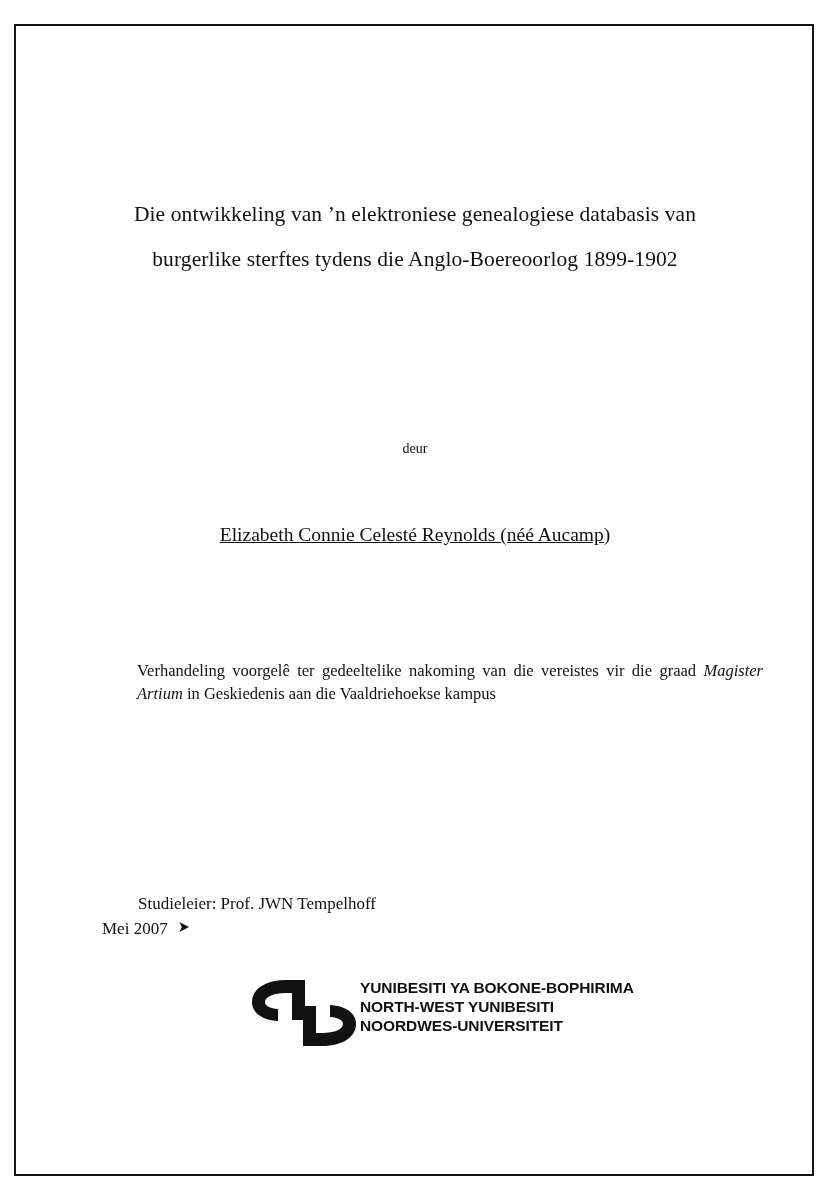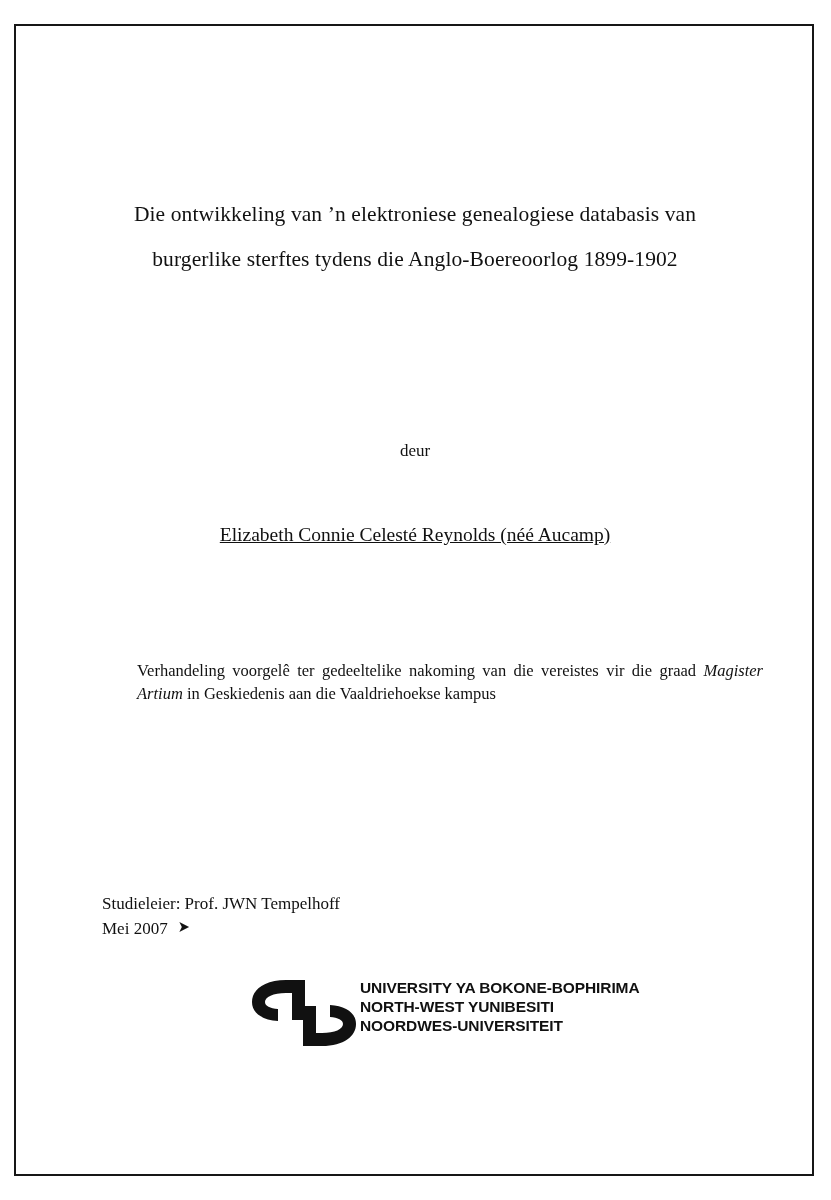--- a/index.html
+++ b/index.html
@@ -58,21 +58,21 @@
     margin-top: 23px;
     text-align: center;
   }
 
   .deur {
     position: absolute;
     left: 0;
     top: 417px;
     width: 630px;
     text-align: center;
-    font-size: 17px;
+    font-size: 14px;
   }
 
   .author {
     position: absolute;
     left: 0;
     top: 500px;
     width: 630px;
     text-align: center;
     font-size: 19.5px;
     text-decoration: underline;
@@ -97,21 +97,21 @@
 
   .supervisor {
     position: absolute;
     left: 2px;
     top: 868px;
     width: 500px;
     font-size: 17px;
     line-height: 1.45;
     text-align: left;
   }
-  .sup-line { display: block; }
+  .sup-line { display: block; margin-left: 36px; }
   .date-line { display: block; position: relative; }
   .date-mark {
     position: absolute;
     left: 75px;
     top: -2px;
     font-size: 16px;
     transform: scaleX(0.9);
   }
 
   
@@ -175,20 +175,20 @@
       <svg class="logo-mark" viewBox="0 0 112 74" aria-hidden="true">
         <g fill="#111111">
           <path d="M38 4 C16 4 4 14 4 26 C4 37 14 44 30 45 L30 33 C22 32.5 17 30 17 26 C17 21 25 17 38 17 L56 17 L56 4 Z"></path>
           <rect x="44" y="4" width="13" height="30"></rect>
           <path d="M74 70 C96 70 108 60 108 48 C108 37 98 30 82 29 L82 41 C90 41.5 95 44 95 48 C95 53 87 57 74 57 L56 57 L56 70 Z"></path>
           <rect x="55" y="40" width="13" height="30"></rect>
           <rect x="44" y="30" width="24" height="14"></rect>
         </g>
       </svg>
       <div class="logo-text">
-        <div>UNIVERSITY YA BOKONE-BOPHIRIMA</div>
+        <div>YUNIBESITI YA BOKONE-BOPHIRIMA</div>
         <div>NORTH-WEST YUNIBESITI</div>
         <div>NOORDWES-UNIVERSITEIT</div>
       </div>
     </div>
 
   </div>
 </div>
 
 </body></html>

